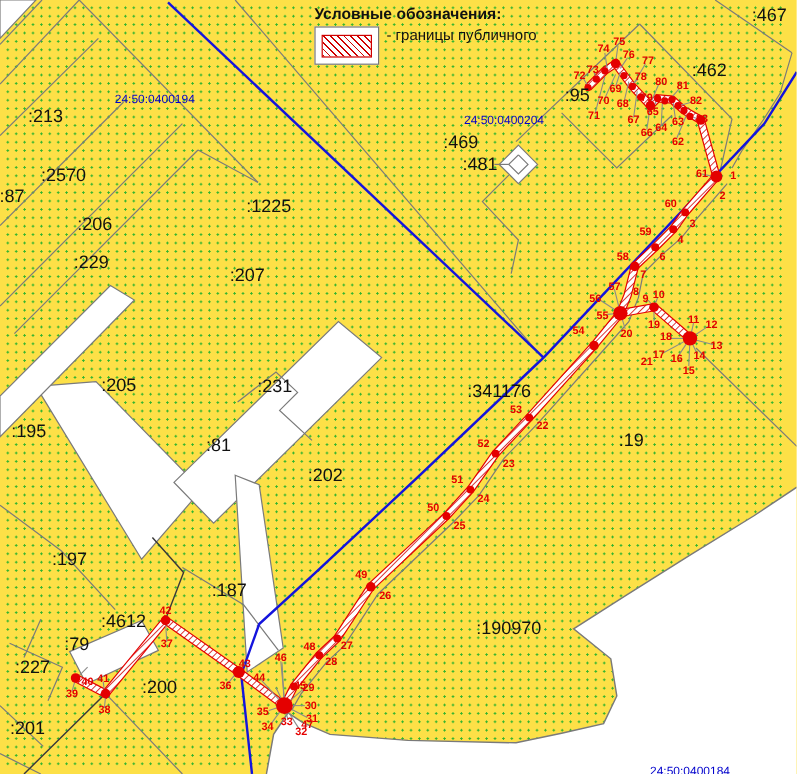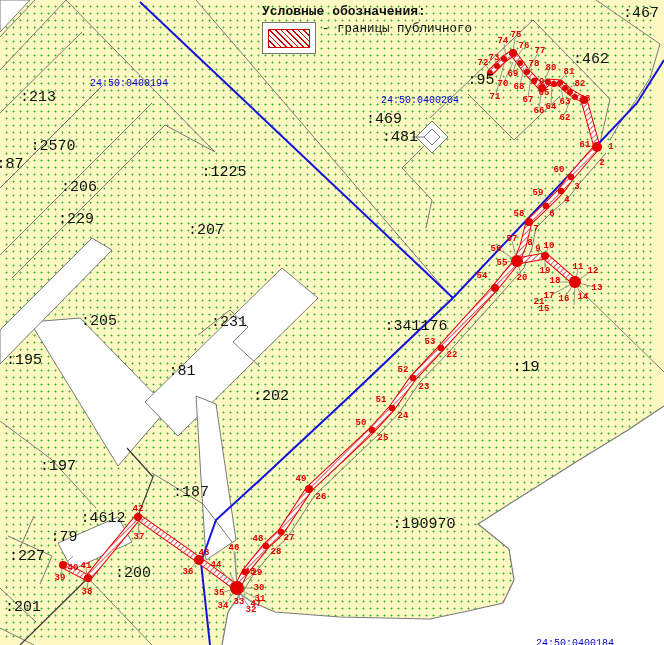--- a/index.html
+++ b/index.html
@@ -1,17 +1,17 @@
 <!DOCTYPE html>
 <html><head>
 <meta charset="utf-8">
 <style>
   html,body{margin:0;padding:0;background:#fff;}
-  #stage{position:relative;width:664px;height:645px;background:#fef9c3;overflow:hidden;
-         font-family:Liberation Mono, monospace;}
+  #stage{position:relative;width:664px;height:645px;background:#fde047;overflow:hidden;
+         font-family:Liberation Sans, sans-serif;}
   #stipple{position:absolute;left:3px;top:3px;width:652px;height:635px;
     background-image:radial-gradient(#2fb32f 0.9px, rgba(0,0,0,0) 1.1px);
     background-size:7px 7px;}
   svg#geo{position:absolute;left:0;top:0;}
   .plabel{position:absolute;transform:translate(-50%,-50%);color:#111;font-size:15px;
           white-space:nowrap;line-height:1;}
   .qlabel{position:absolute;transform:translate(-50%,-50%);color:#0000cc;font-size:10px;
           white-space:nowrap;line-height:1;margin-top:39px;}
   .ptlabel{position:absolute;transform:translate(-50%,-50%);color:#e40000;font-size:9px;
            font-weight:600;white-space:nowrap;line-height:1;}
@@ -242,21 +242,21 @@
       <div class="ptlabel" style="left: 567px; top: 200px;">4</div>
       <div class="ptlabel" style="left: 552px; top: 214px;">6</div>
       <div class="ptlabel" style="left: 536px; top: 229px;">7</div>
       <div class="ptlabel" style="left: 530px; top: 243px;">8</div>
       <div class="ptlabel" style="left: 538px; top: 249px;">9</div>
       <div class="ptlabel" style="left: 549px; top: 246px;">10</div>
       <div class="ptlabel" style="left: 578px; top: 267px;">11</div>
       <div class="ptlabel" style="left: 593px; top: 271px;">12</div>
       <div class="ptlabel" style="left: 597px; top: 288px;">13</div>
       <div class="ptlabel" style="left: 583px; top: 297px;">14</div>
-      <div class="ptlabel" style="left: 544px; top: 309px;">15</div>
+      <div class="ptlabel" style="left: 574px; top: 309px;">15</div>
       <div class="ptlabel" style="left: 564px; top: 299px;">16</div>
       <div class="ptlabel" style="left: 549px; top: 296px;">17</div>
       <div class="ptlabel" style="left: 555px; top: 281px;">18</div>
       <div class="ptlabel" style="left: 545px; top: 271px;">19</div>
       <div class="ptlabel" style="left: 522px; top: 278px;">20</div>
       <div class="ptlabel" style="left: 499px; top: 302px; margin-left: 40px;">21</div>
       <div class="ptlabel" style="left: 452px; top: 355px;">22</div>
       <div class="ptlabel" style="left: 424px; top: 387px;">23</div>
       <div class="ptlabel" style="left: 403px; top: 416px;">24</div>
       <div class="ptlabel" style="left: 383px; top: 438px;">25</div>

